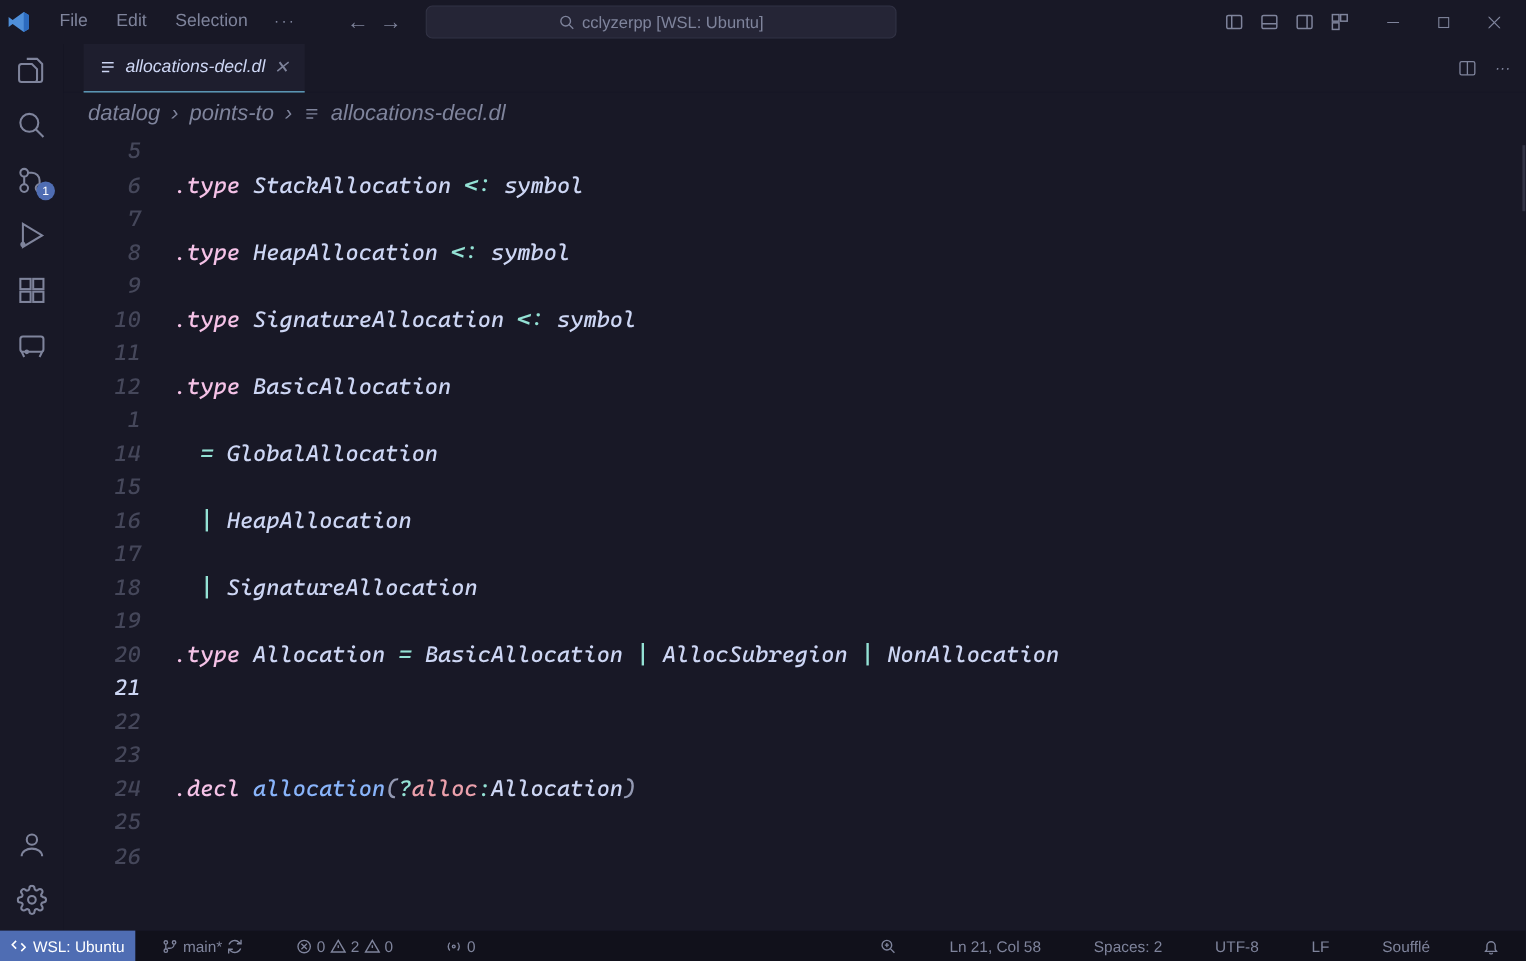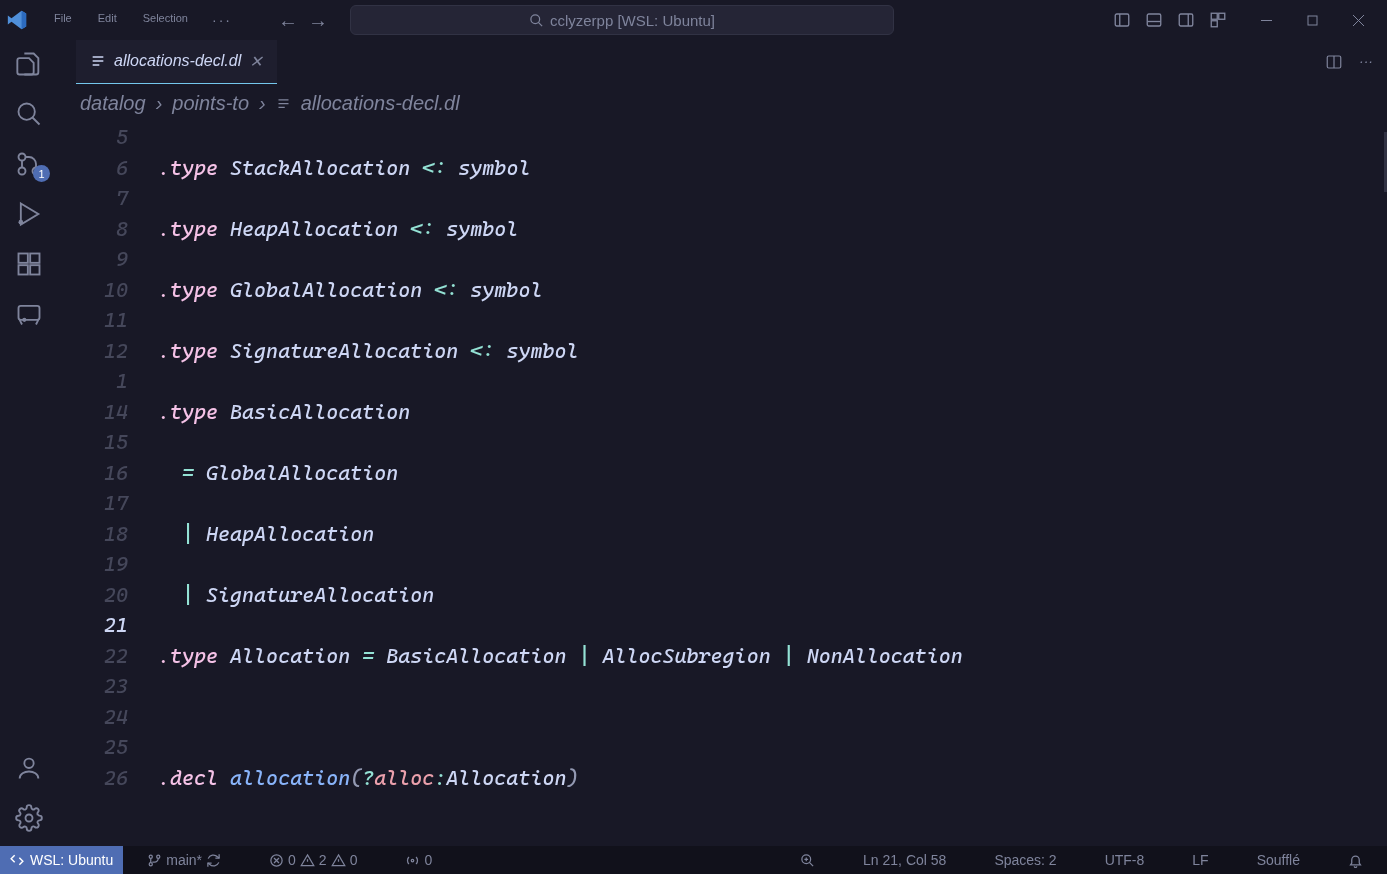--- a/index.html
+++ b/index.html
@@ -35,28 +35,28 @@
   .titlebar {
     display: flex;
     align-items: center;
     height: 40px;
     background: var(--bg);
     padding: 0 6px;
     gap: 6px;
   }
   .logo svg { width: 22px; height: 22px; }
   .menu { display: flex; gap: 2px; margin-left: 8px; }
-  .menu-item { padding: 4px 12px; color: var(--muted); cursor: pointer; font-size: 11px;}
+  .menu-item { padding: 4px 12px; color: var(--muted); cursor: pointer; font-size: 16px;}
   .menu-dots { padding: 4px 10px; color: var(--muted); letter-spacing: 2px;}
   .nav-arrows { display: flex; gap: 10px; margin-left: 30px; color: var(--muted); }
   .nav-arrows span { font-size: 20px; cursor: pointer; }
   .search {
     flex: 0 0 auto;
     margin-left: 16px;
-    width: 544px;
+    width: 428px;
     height: 30px;
     background: #252536;
     border: 1px solid var(--border);
     border-radius: 6px;
     display: flex;
     align-items: center;
     justify-content: center;
     color: var(--muted);
     gap: 6px;
     font-size: 15px;
@@ -346,21 +346,20 @@
         <div class="ln active">21</div>
         <div class="ln">22</div>
         <div class="ln">23</div>
         <div class="ln">24</div>
         <div class="ln">25</div>
         <div class="ln">26</div>
       </div>
       <div class="code">
 <div class="line"><span class="kw">.type</span> <span class="ty">StackAllocation</span> <span class="op">&lt;:</span> <span class="ty">symbol</span></div>
 <div class="line"><span class="kw">.type</span> <span class="ty">HeapAllocation</span> <span class="op">&lt;:</span> <span class="ty">symbol</span></div>
-<div class="line"><span class="kw">.type</span> <span class="ty">GlobalAllocation</span> <span class="op">&lt;:</span> <span class="ty">symbol</span></div>
 <div class="line"><span class="kw">.type</span> <span class="ty">SignatureAllocation</span> <span class="op">&lt;:</span> <span class="ty">symbol</span></div>
 <div class="line"><span class="kw">.type</span> <span class="ty">BasicAllocation</span></div>
 <div class="line">  <span class="op">=</span> <span class="ty">GlobalAllocation</span></div>
 <div class="line">  <span class="op">|</span> <span class="ty">HeapAllocation</span></div>
 <div class="line">  <span class="op">|</span> <span class="ty">SignatureAllocation</span></div>
 <div class="line"><span class="kw">.type</span> <span class="ty">Allocation</span> <span class="op">=</span> <span class="ty">BasicAllocation</span> <span class="op">|</span> <span class="ty">AllocSubregion</span> <span class="op">|</span> <span class="ty">NonAllocation</span></div>
 <div class="line"></div>
 <div class="line"><span class="kw">.decl</span> <span class="fn">allocation</span><span class="pn">(</span><span class="op">?</span><span class="pr">alloc</span><span class="op">:</span><span class="ty">Allocation</span><span class="pn">)</span></div>
 
 

